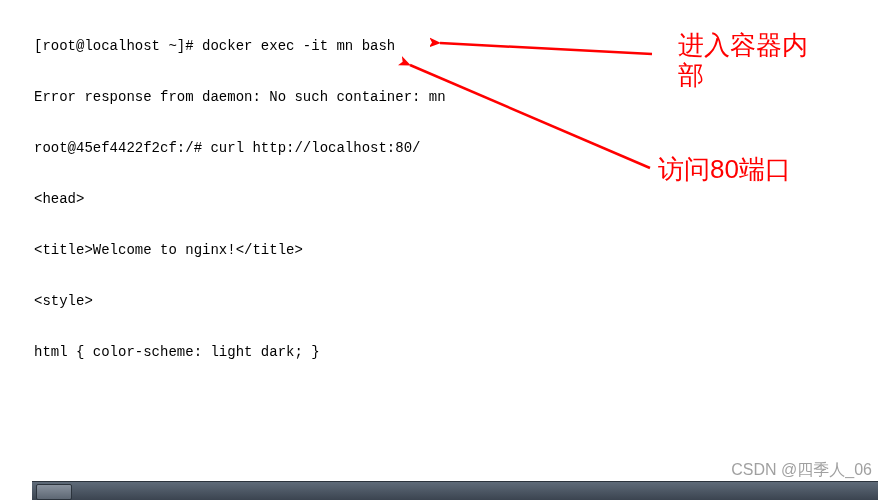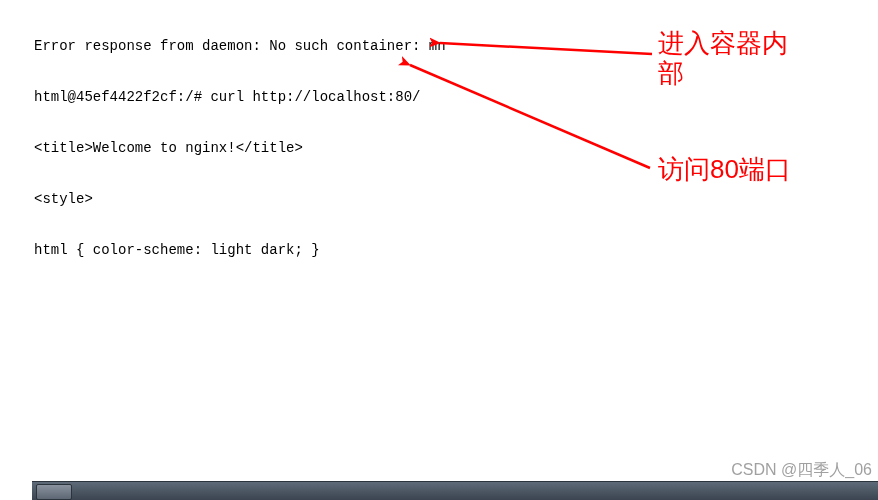--- a/index.html
+++ b/index.html
@@ -64,22 +64,24 @@
     width: 32px;
     background: #fff;
   }
 </style>
 </head>
 <body>
 
 <div class="left-gutter"></div>
 
 <div class="terminal">
+  <span class="line">[root@localhost ~]# docker exec -it mn bash</span>
   <span class="line">Error response from daemon: No such container: mn</span>
-  <span class="line">html@45ef4422f2cf:/# curl http://localhost:80/</span>
+  <span class="line">root@45ef4422f2cf:/# curl http://localhost:80/</span>
+  <span class="line">&lt;head&gt;</span>
   <span class="line">&lt;title&gt;Welcome to nginx!&lt;/title&gt;</span>
   <span class="line">&lt;style&gt;</span>
   <span class="line">html { color-scheme: light dark; }</span>
   
   
   
   
   
   
   
@@ -107,21 +109,21 @@
 
 <svg class="arrow" style="left:398px; top:55px; width:260px; height:125px;">
   <defs>
     <marker id="ah2" markerWidth="12" markerHeight="10" refX="1" refY="5" orient="auto" markerUnits="userSpaceOnUse">
       <path d="M12,0 L0,5 L12,10 L9,5 Z" fill="#ff0000"></path>
     </marker>
   </defs>
   <line x1="252" y1="113" x2="12" y2="10" stroke="#ff0000" stroke-width="2.5" marker-end="url(#ah2)"></line>
 </svg>
 
-<div class="annotation" style="left:658px; top:30px; width:190px; white-space:pre-line;font-family:Liberation Mono, monospace;">进入容器内
+<div class="annotation" style="left:678px; top:30px; width:190px; white-space:pre-line;">进入容器内
 部</div>
 
 <div class="annotation" style="left:658px; top:154px;">访问80端口</div>
 
 <div class="watermark">CSDN @四季人_06</div>
 
 <div class="taskbar">
   <div class="task"></div>
 </div>
 

